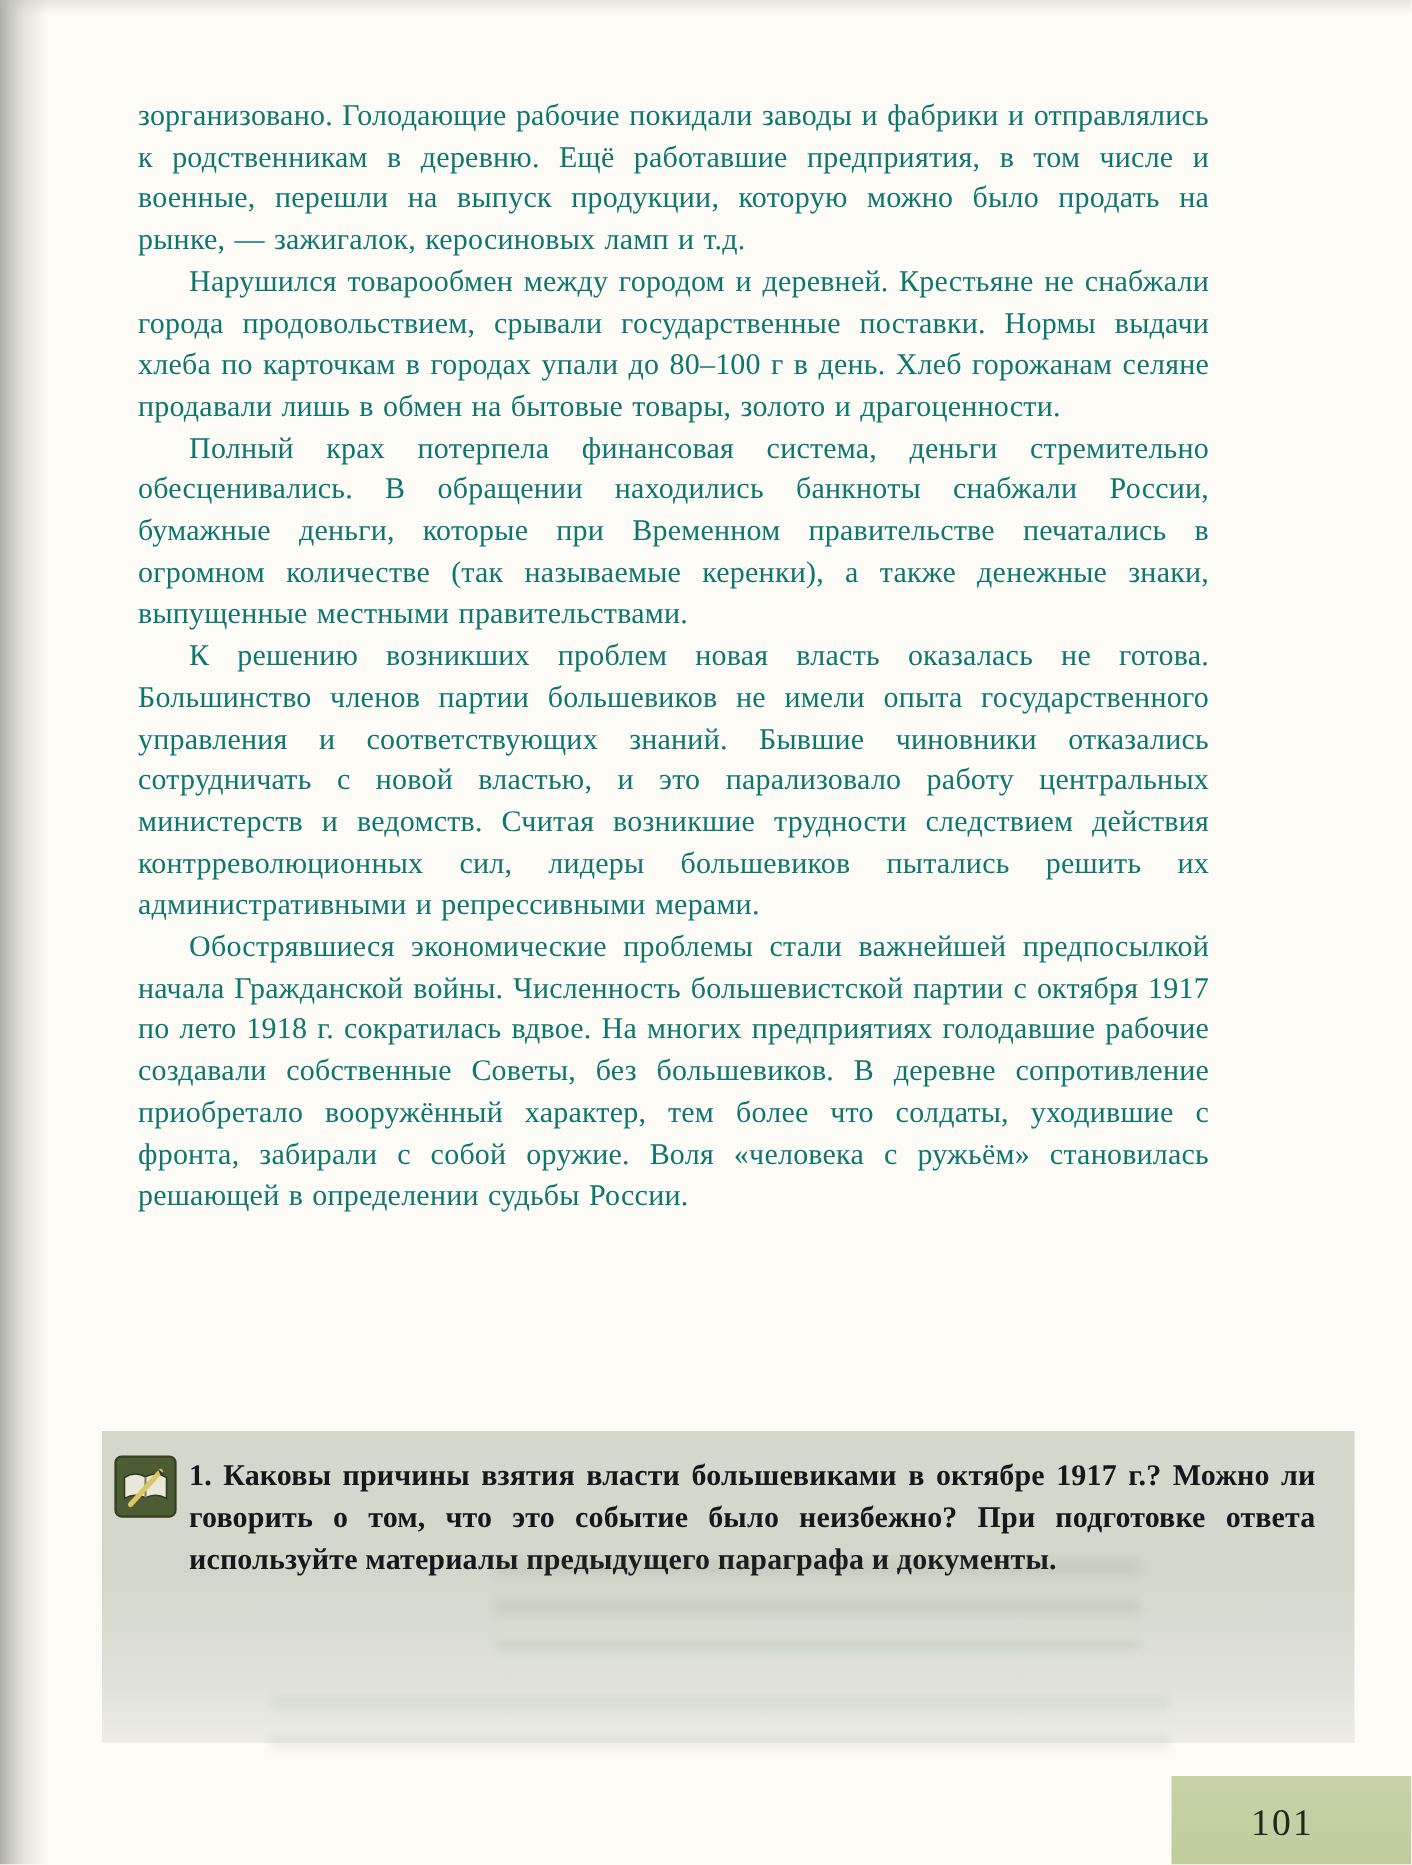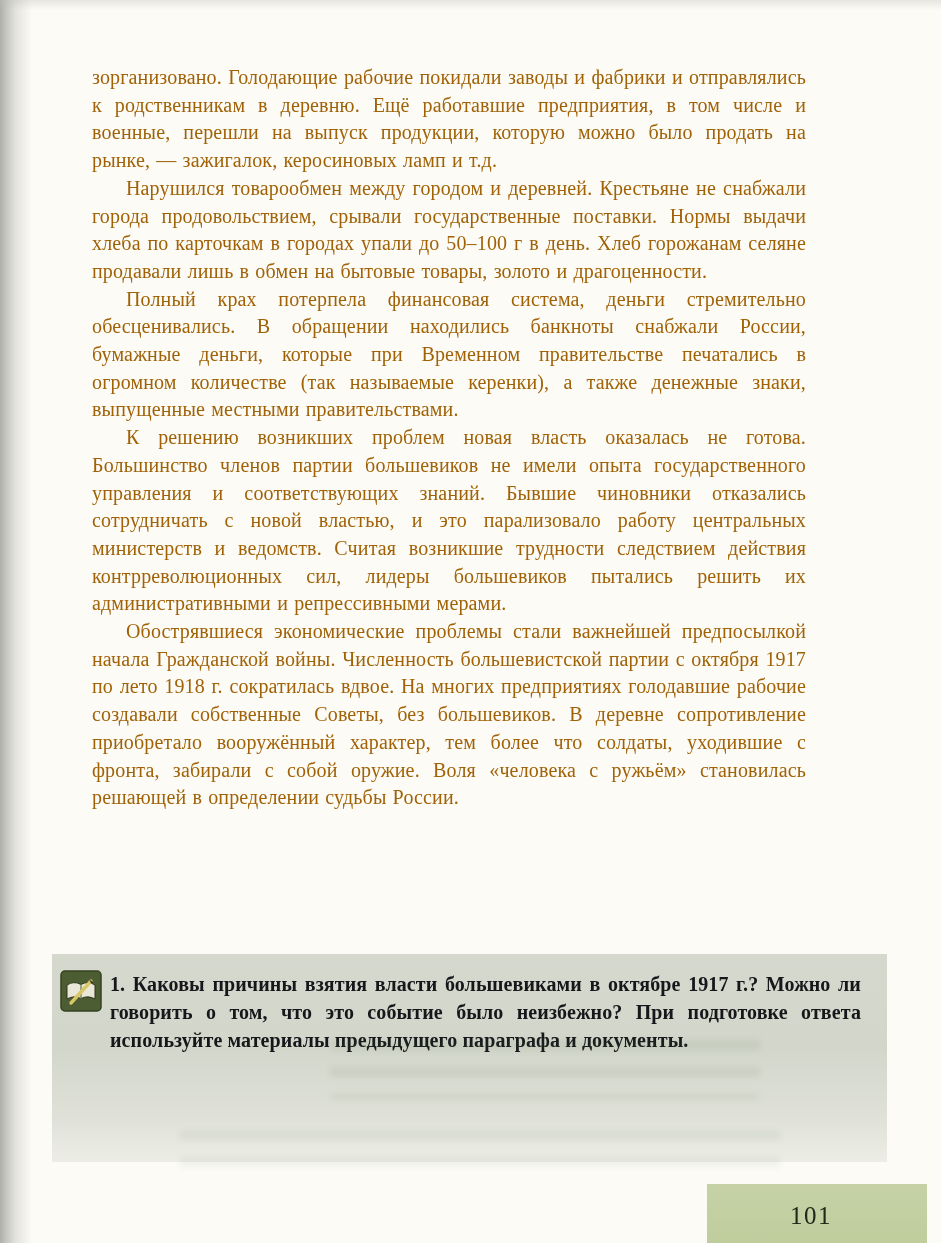--- a/index.html
+++ b/index.html
@@ -38,31 +38,31 @@
       position: absolute;
       left: 92px;
       top: 64px;
       width: 714px;
     }
     .para {
       margin: 0;
       font-size: 20px;
       line-height: 27.7px;
       text-align: justify;
-      color: #a16207;
+      color: #0f766e;
       text-indent: 34px;
       letter-spacing: 0.15px;
       word-spacing: 1px;
     }
     .para.no-indent { text-indent: 0; }
 
     
     .questions {
       position: absolute;
-      left: 52px;
+      left: 68px;
       top: 954px;
       width: 835px;
       min-height: 208px;
       padding: 16px 26px 22px 58px;
       background: linear-gradient(180deg,
         rgba(211, 214, 203, 0.95) 0%,
         rgba(206, 210, 198, 0.9) 45%,
         rgba(212, 215, 204, 0.7) 80%,
         rgba(218, 220, 210, 0.45) 100%);
     }
@@ -95,23 +95,23 @@
         rgba(90, 120, 80, 0.55) 10px,
         rgba(210, 214, 202, 0) 10px,
         rgba(210, 214, 202, 0) 27px);
     }
     .bleed-a { left: 330px; top: 1040px; width: 430px; height: 60px; }
     .bleed-b { left: 180px; top: 1130px; width: 600px; height: 40px; opacity: 0.14; }
 
     
     .page-number-box {
       position: absolute;
-      right: 14px;
+      right: 0;
       bottom: 0;
-      width: 220px;
+      width: 160px;
       height: 59px;
       background: linear-gradient(180deg, #c6d2a6 0%, #bfcd9d 100%);
       display: flex;
       align-items: center;
       justify-content: center;
     }
     .page-number {
       font-size: 25px;
       color: #23271b;
       letter-spacing: 1.5px;
@@ -119,21 +119,21 @@
     }
   </style>
 </head>
 <body>
 
 <div class="page-edge-left"></div>
 <div class="page-edge-top"></div>
 
 <main class="content">
   <p class="para no-indent">зорганизовано. Голодающие рабочие покидали заводы и фабрики и отправлялись к родственникам в деревню. Ещё работавшие предприятия, в том числе и военные, перешли на выпуск продукции, которую можно было продать на рынке, — зажигалок, керосиновых ламп и т.д.</p>
-  <p class="para">Нарушился товарообмен между городом и деревней. Крестьяне не снабжали города продовольствием, срывали государственные поставки. Нормы выдачи хлеба по карточкам в городах упали до 50–100 г в день. Хлеб горожанам селяне продавали лишь в обмен на бытовые товары, золото и драгоценности.</p>
+  <p class="para">Нарушился товарообмен между городом и деревней. Крестьяне не снабжали города продовольствием, срывали государственные поставки. Нормы выдачи хлеба по карточкам в городах упали до 80–100 г в день. Хлеб горожанам селяне продавали лишь в обмен на бытовые товары, золото и драгоценности.</p>
   <p class="para">Полный крах потерпела финансовая система, деньги стремительно обесценивались. В обращении находились банкноты снабжали России, бумажные деньги, которые при Временном правительстве печатались в огромном количестве (так называемые керенки), а также денежные знаки, выпущенные местными правительствами.</p>
   <p class="para">К решению возникших проблем новая власть оказалась не готова. Большинство членов партии большевиков не имели опыта государственного управления и соответствующих знаний. Бывшие чиновники отказались сотрудничать с новой властью, и это парализовало работу центральных министерств и ведомств. Считая возникшие трудности следствием действия контрреволюционных сил, лидеры большевиков пытались решить их административными и репрессивными мерами.</p>
   <p class="para">Обострявшиеся экономические проблемы стали важнейшей предпосылкой начала Гражданской войны. Численность большевистской партии с октября 1917 по лето 1918 г. сократилась вдвое. На многих предприятиях голодавшие рабочие создавали собственные Советы, без большевиков. В деревне сопротивление приобретало вооружённый характер, тем более что солдаты, уходившие с фронта, забирали с собой оружие. Воля «человека с ружьём» становилась решающей в определении судьбы России.</p>
 </main>
 
 <section class="questions">
   <svg class="q-icon" viewBox="0 0 42 42" xmlns="http://www.w3.org/2000/svg">
     <rect x="1" y="1" width="40" height="40" rx="4" fill="#4c5c33" stroke="#35411f" stroke-width="1.5"></rect>
     <path d="M7 29 L7 15 Q14 10.5 21 14.5 Q28 10.5 35 15 L35 29 Q28 25 21 28.5 Q14 25 7 29 Z" fill="#e9e7d8" stroke="#2e371b" stroke-width="1"></path>
     <line x1="21" y1="14.5" x2="21" y2="28.5" stroke="#7a8560" stroke-width="1.4"></line>

